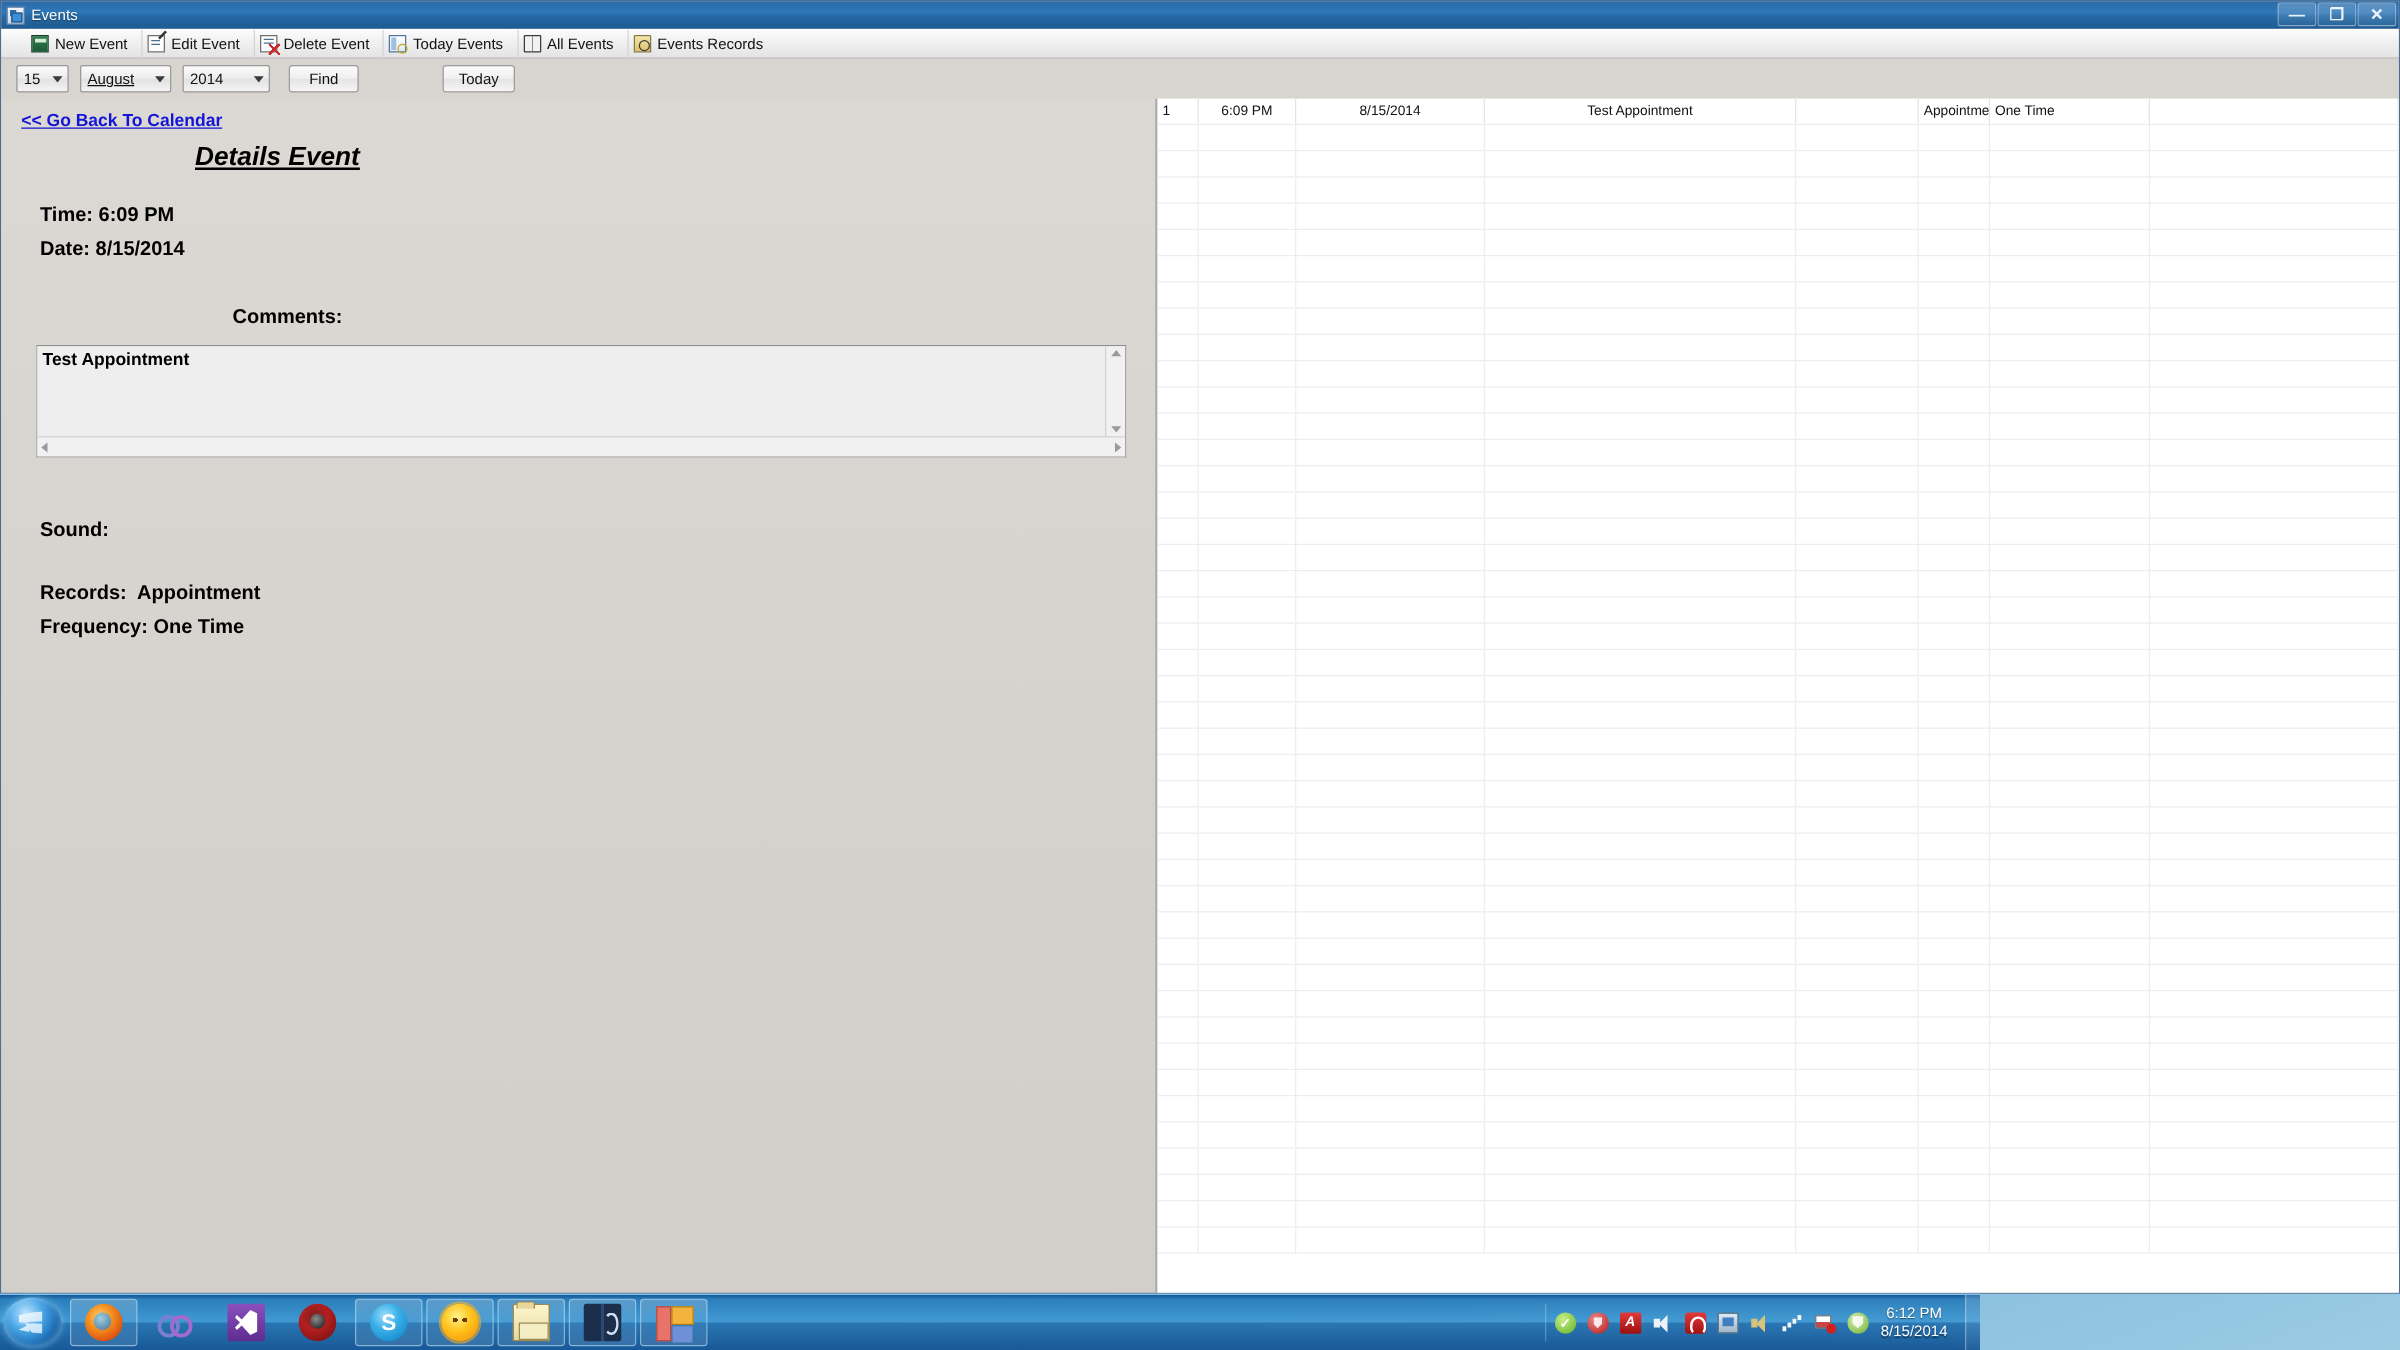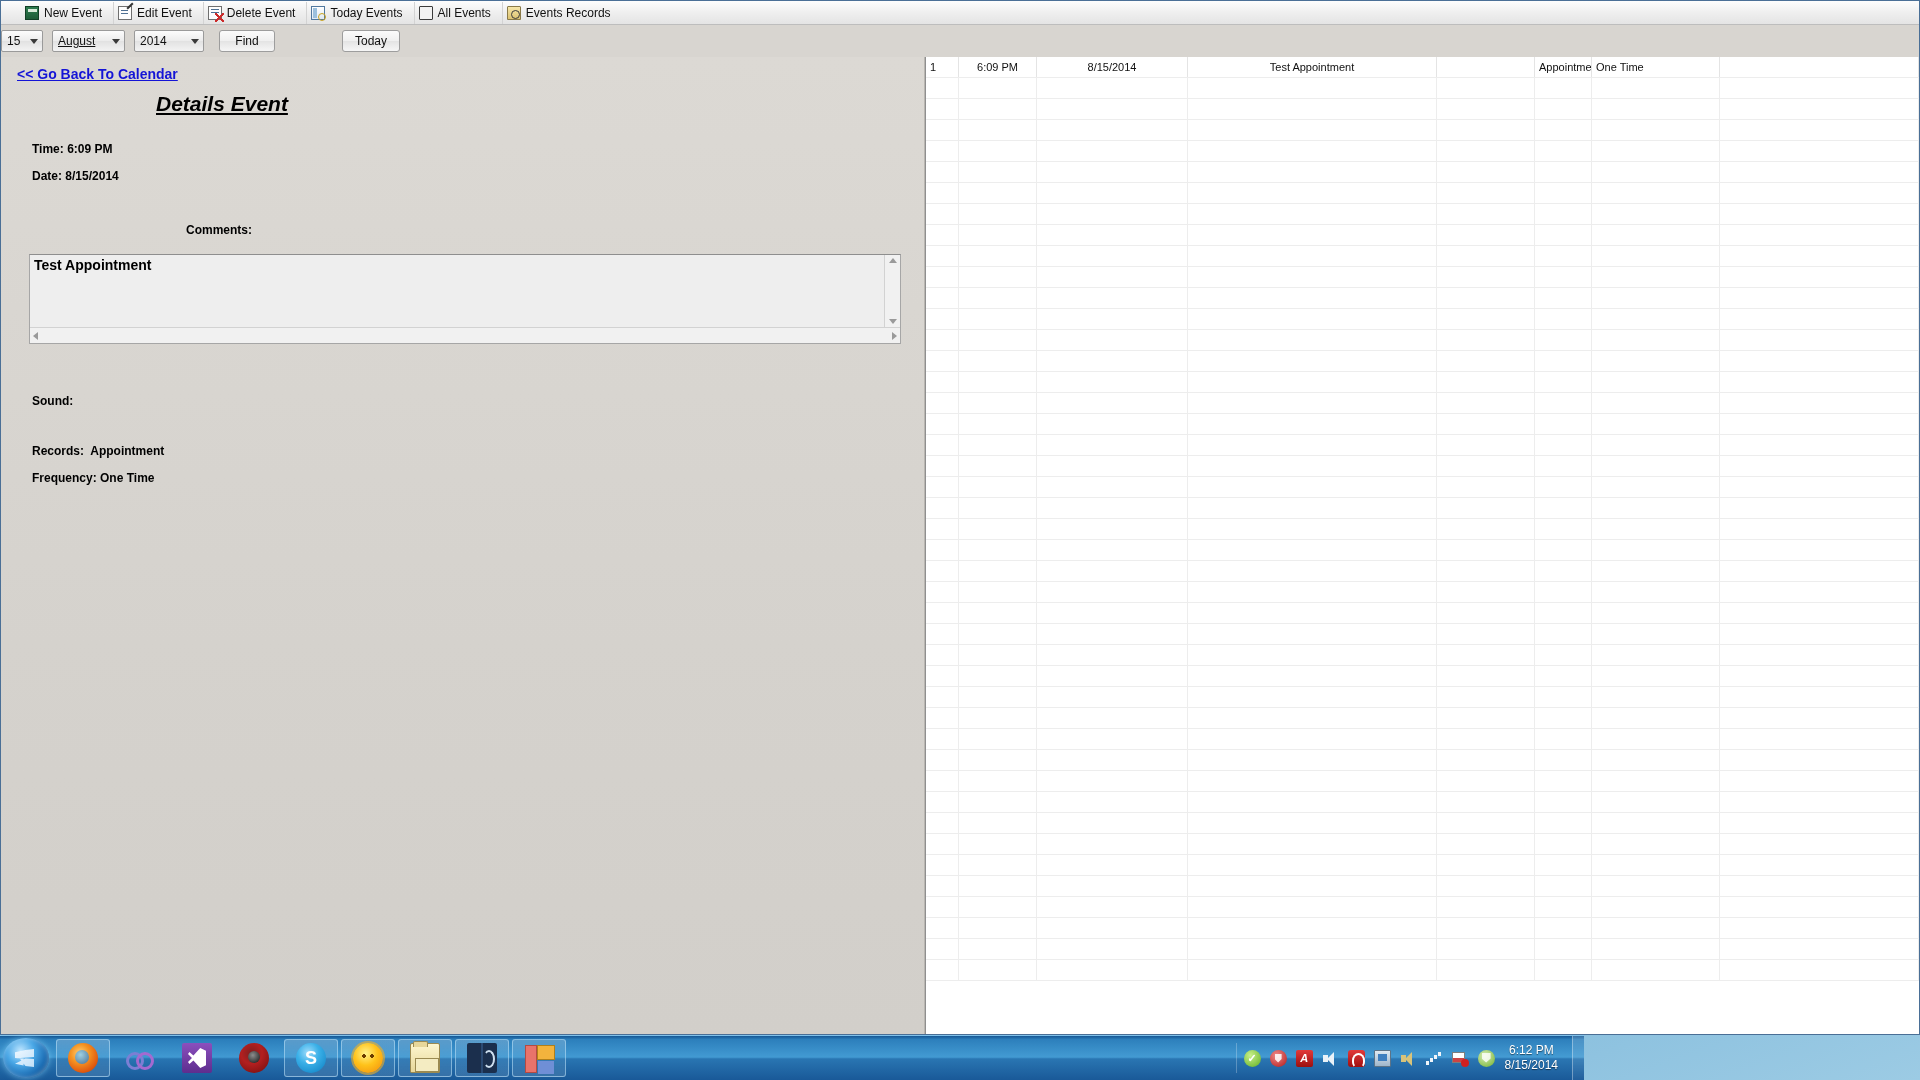--- a/index.html
+++ b/index.html
@@ -153,20 +153,21 @@
   .ico-all{background:linear-gradient(to right,#f2f2f2 49%,#8b8b8b 50%,#f2f2f2 51%);border:1px solid #3b3b3b;border-radius:1px;}
   .ico-search{background:linear-gradient(to bottom,#f6e6a8,#dcc271);border:1px solid #8a7a48;border-radius:1px 1px 0 0;}
   .ico-search::after{content:"";position:absolute;left:3px;top:3px;width:7px;height:7px;border:1.5px solid #3c3c3c;border-radius:50%;}
 
   
   .filterrow {
     flex: 0 0 32px;
     background: #d8d5d0;
     display: flex;
     align-items: center;
+    padding-left: 12px;
     gap: 9px;
     text-align: center;
   }
   .combo {
     height: 22px;
     background: linear-gradient(to bottom,#fcfcfc,#ececec 48%,#e2e2e2 52%,#f3f3f3);
     border: 1px solid #9a9a9a;
     border-radius: 2px;
     display: flex; align-items: center;
     font-size: 12px; color: #111;
@@ -230,21 +231,21 @@
     position: absolute; left: 155px; top: 35px;
     font-size: 21px;
     font-weight: bold;
     font-style: italic;
     color: #000;
     text-decoration: underline;
     font-family: "Liberation Sans", sans-serif;
   }
   .fld {
     position: absolute;
-    font-size: 12px;
+    font-size: 16px;
     font-weight: bold;
     color: #000;
     white-space: nowrap;
   }
   #fld-time  { left: 31px; top: 85px; }
   #fld-date  { left: 31px; top: 112px; }
   #fld-comments-label { left: 185px; top: 166px; }
   #fld-sound { left: 31px; top: 337px; }
   #fld-category { left: 31px; top: 387px; }
   #fld-frequency { left: 31px; top: 414px; }
@@ -458,20 +459,35 @@
     width: 12px; height: 45px;
     border-left: 1px solid rgba(255,255,255,.35);
     background: linear-gradient(to bottom, rgba(255,255,255,.15), rgba(255,255,255,.03));
   }
 </style>
 </head>
 <body>
 
 <div id="app-window">
 
+  <div class="titlebar">
+    <div class="title-ico"></div>
+    <div class="titlebar-text">Events</div>
+    <div class="win-btns">
+      <div class="win-btn">
+          <span>—</span>
+        </div>
+      <div class="win-btn">
+          <span>❐</span>
+        </div>
+      <div class="win-btn close">
+          <span>✕</span>
+        </div>
+    </div>
+  </div>
 
 
   <div class="toolbar">
     <div class="tb-item">
       <span class="mini-ico ico-new"></span>
       <span>New Event</span>
     </div>
     <div class="tb-item">
       <span class="mini-ico ico-edit"></span>
       <span>Edit Event</span>

